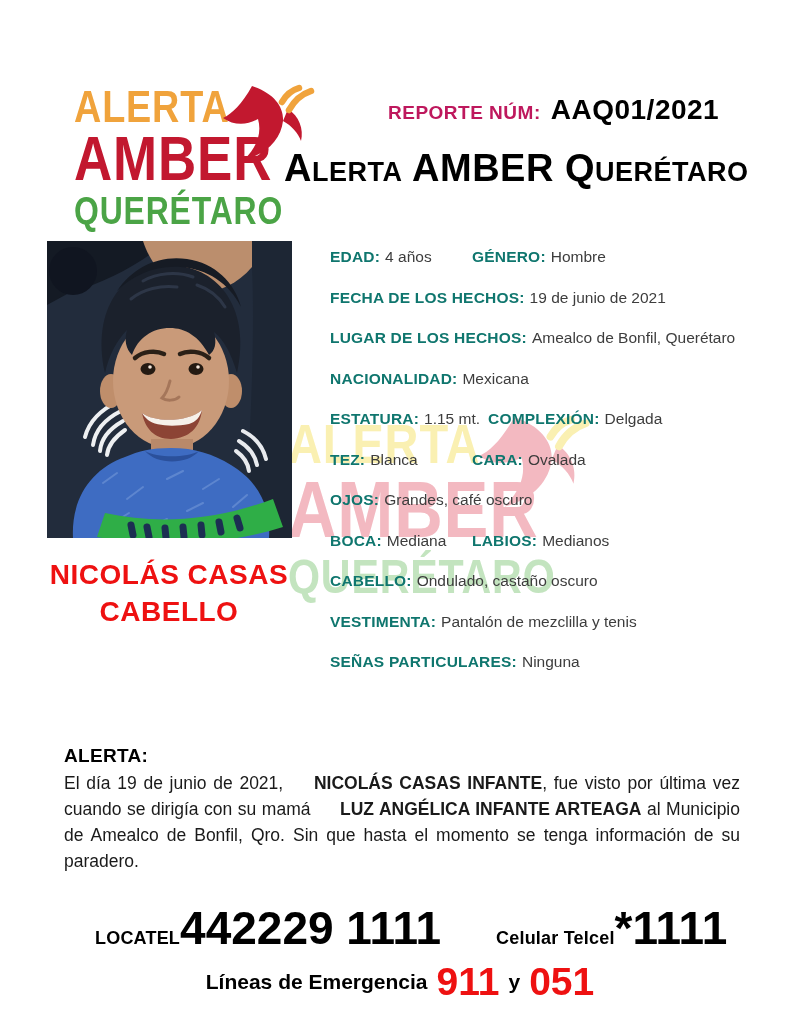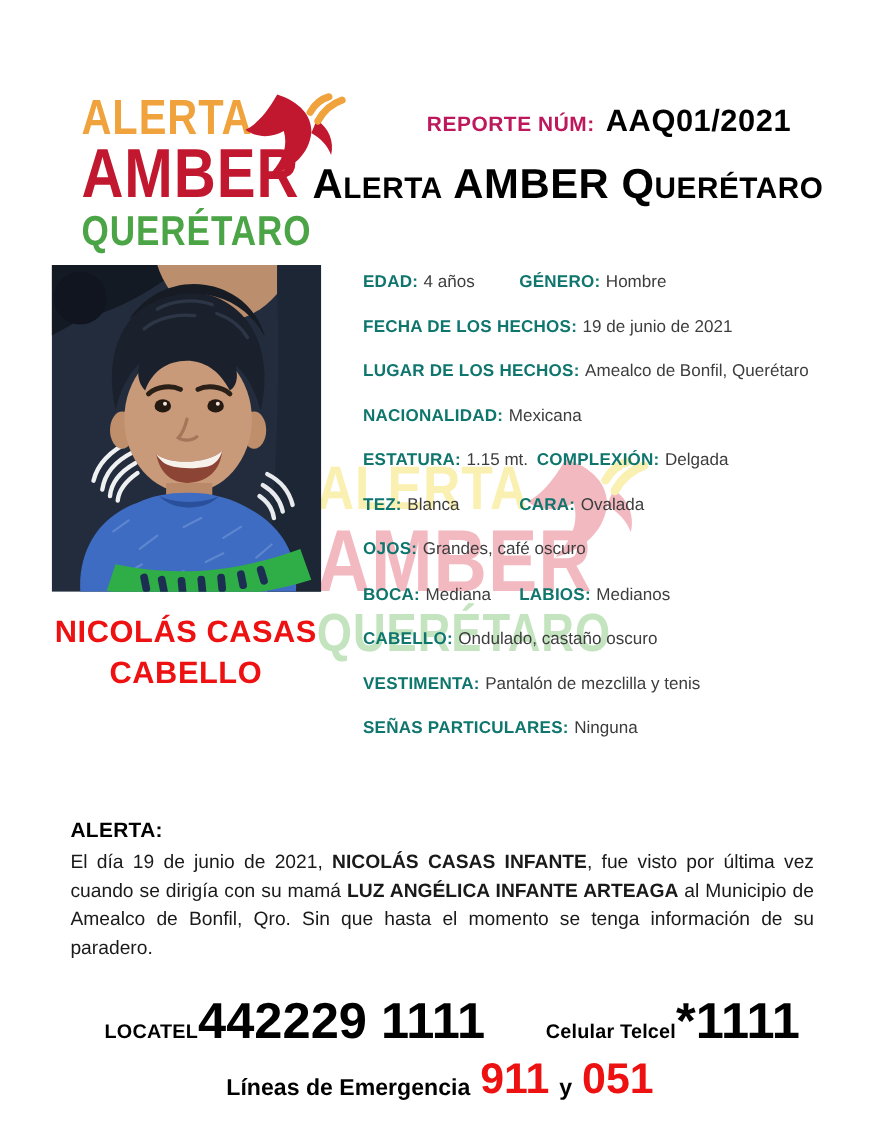--- a/index.html
+++ b/index.html
@@ -37,24 +37,24 @@
   .detail-row.last{margin-top:5px;}
   .pair .label{font-weight:bold;color:#0f766e;letter-spacing:0.2px;}
   .pair .value{color:#3d3d3d;}
   .pair.w142{min-width:142px;}
   .pair.w158{min-width:158px;}
   .pair .value{margin-left:5px;}
   
   .hechos{position:absolute;left:64px;top:745px;width:676px;z-index:2;}
   .hechos-title{font-weight:bold;font-size:19px;color:#000;margin-bottom:3px;letter-spacing:0.3px;}
   .hechos-text{font-size:17.5px;line-height:26px;color:#1a1a1a;text-align:justify;}
-  .hechos-text .seg-bold{font-weight:bold;}
+  .hechos-text .seg-bold{font-weight:bold;margin-left:24px;}
   
   .footer-row1{position:absolute;left:95px;top:905px;width:660px;display:flex;align-items:baseline;z-index:2;white-space:nowrap;}
-  .footer-row2{position:absolute;left:0;top:962px;width:800px;display:flex;align-items:flex-end;justify-content:center;gap:9px;z-index:2;white-space:nowrap;}
+  .footer-row2{position:absolute;left:0;top:962px;width:800px;display:flex;align-items:center;justify-content:center;gap:9px;z-index:2;white-space:nowrap;}
   .small-bold{font-weight:bold;font-size:18px;color:#000;letter-spacing:0.2px;}
   .big-red{font-weight:bold;font-size:46px;color:#000000;letter-spacing:0px;line-height:1;}
   .mid-bold{font-weight:bold;font-size:21px;color:#000;}
   .mid-red{font-weight:bold;font-size:39px;color:#ee1111;line-height:1;}
   .gap55{display:inline-block;width:55px;}
 </style>
 </head>
 <body>
 
 <div class="page">

